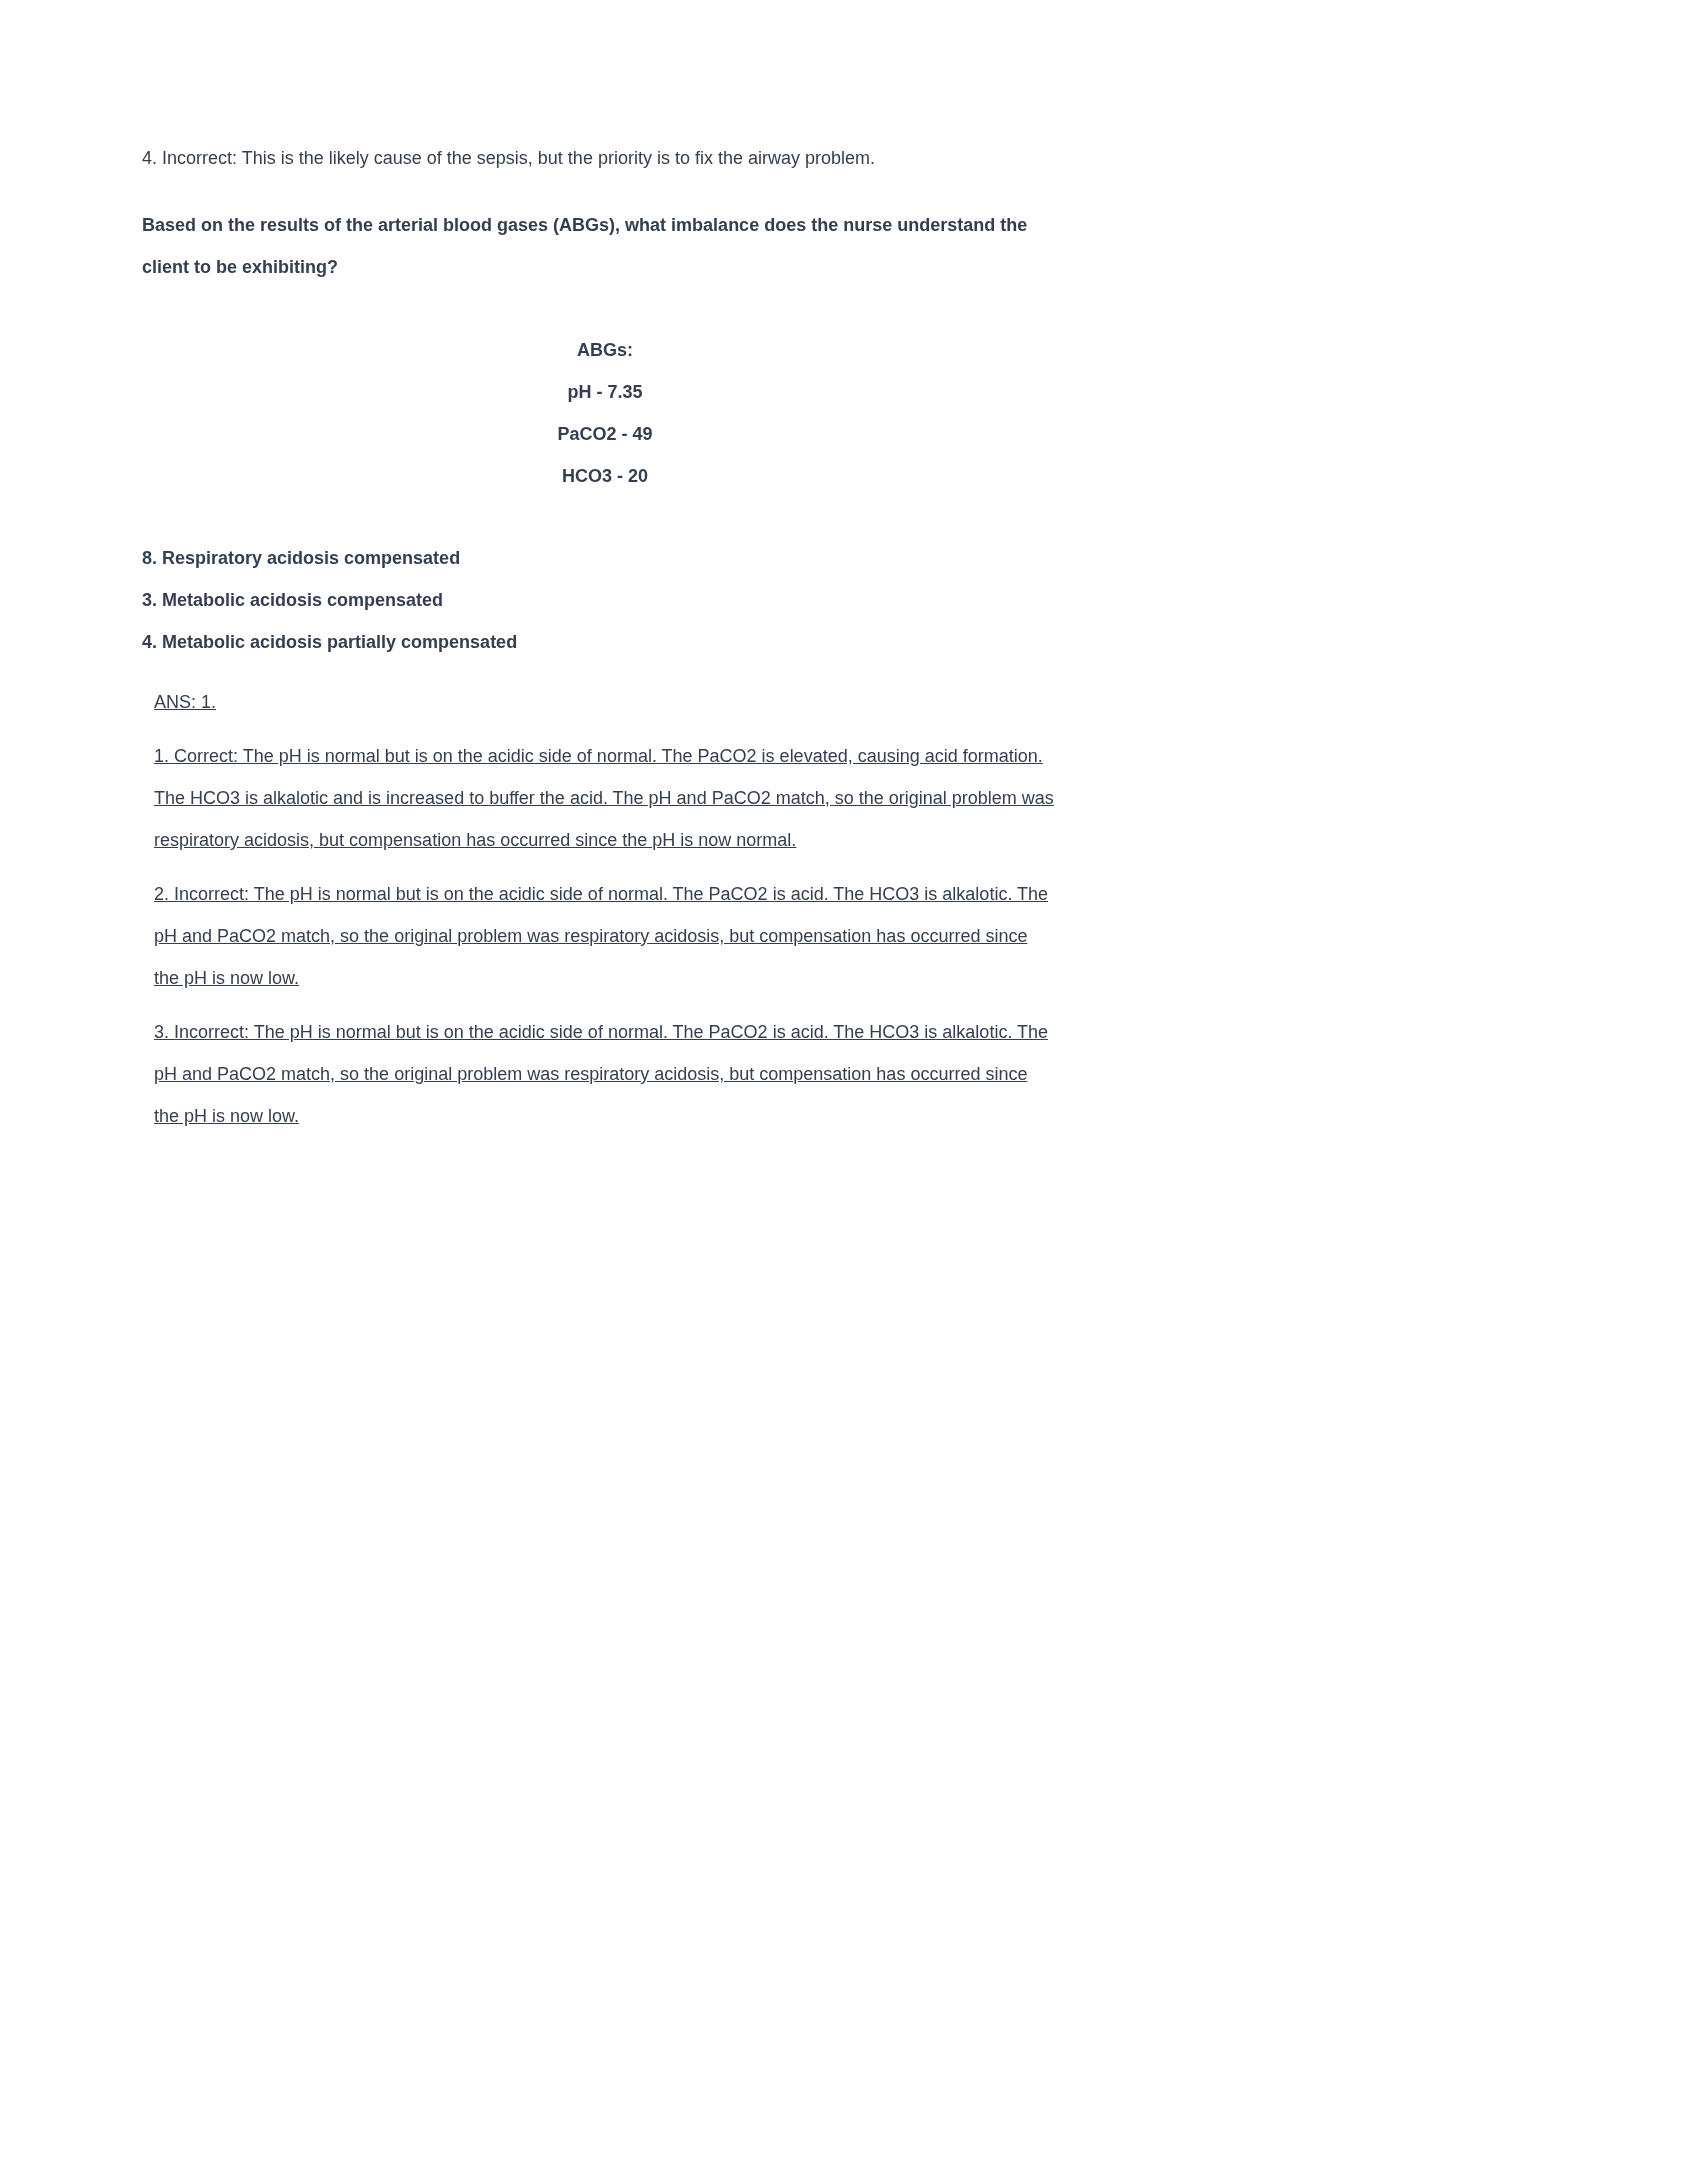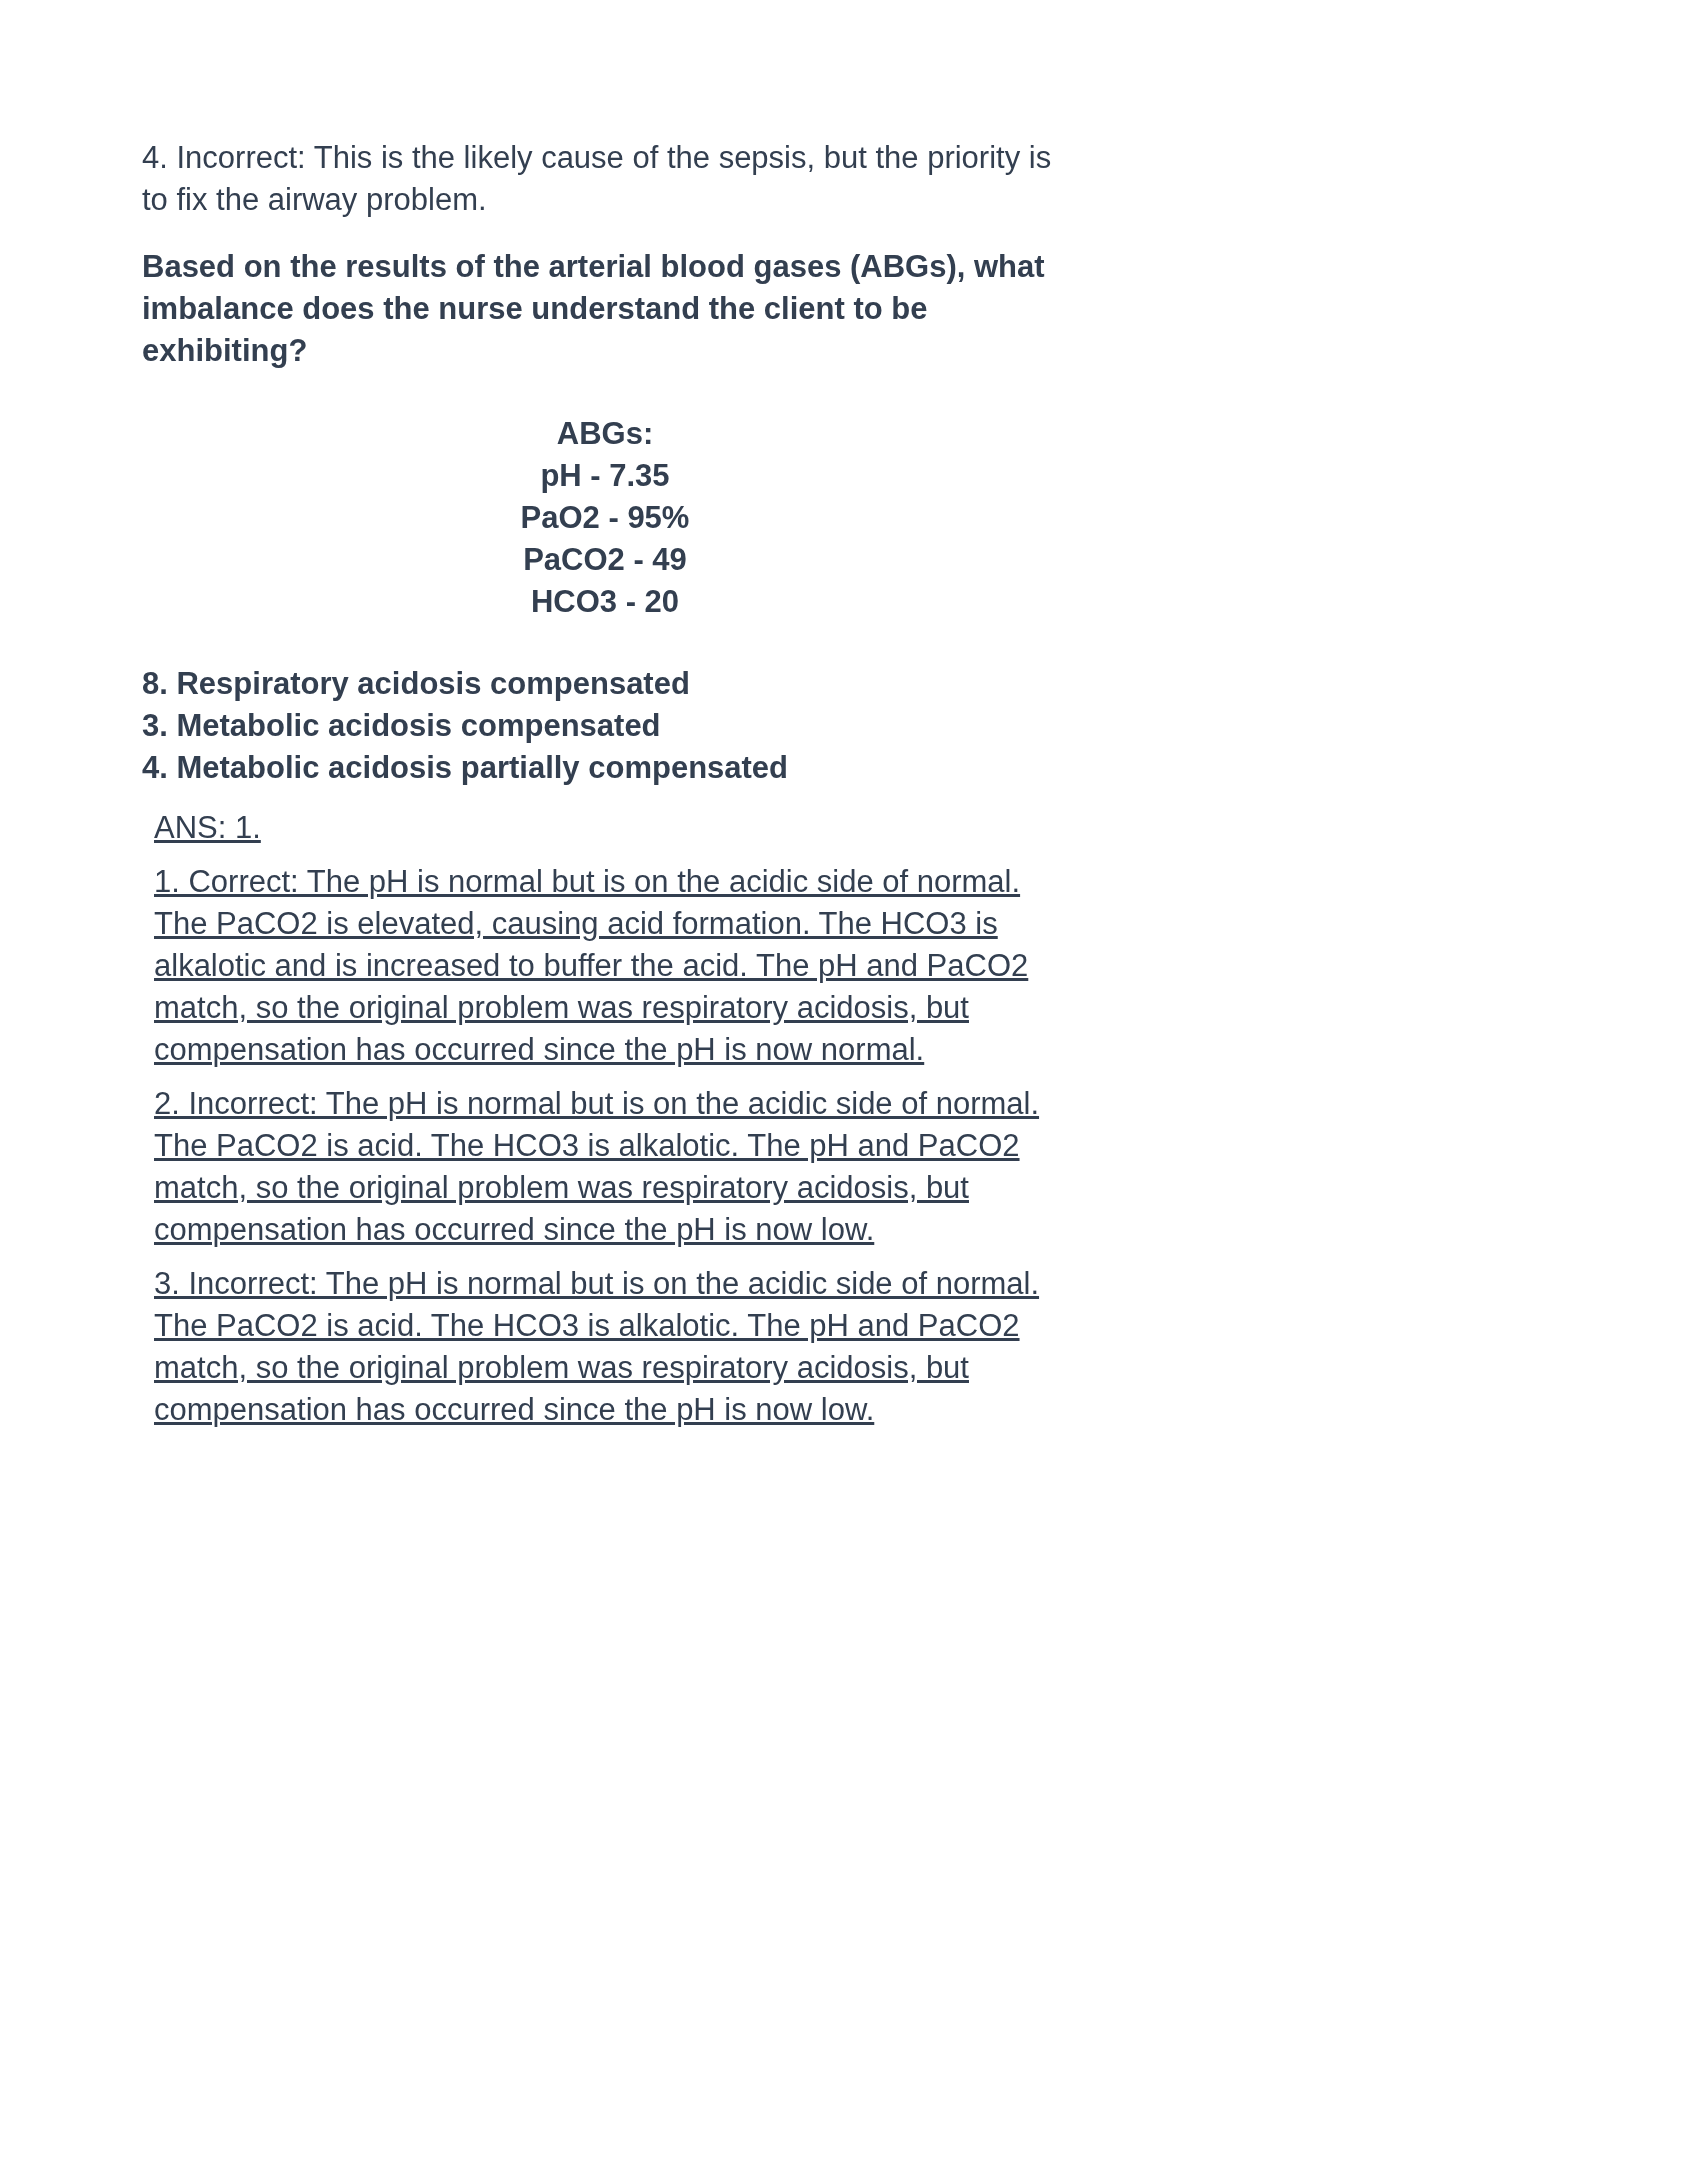--- a/index.html
+++ b/index.html
@@ -8,21 +8,21 @@
     background: #ffffff;
   }
   .page {
     position: relative;
     width: 1683px;
     min-height: 2178px;
     box-sizing: border-box;
     background: #ffffff;
     padding: 137px 115px 119px 142px;
     font-family: "Liberation Sans", sans-serif;
-    font-size: 31px;
+    font-size: 18px;
     line-height: 42px;
     color: #333f50;
     -webkit-font-smoothing: antialiased;
   }
   .content {
     max-width: 926px;
   }
   .para {
     margin: 0 0 25px 0;
   }
@@ -56,21 +56,20 @@
 <div class="page">
   <div class="content">
 
     <p class="para">4. Incorrect: This is the likely cause of the sepsis, but the priority is to fix the airway problem.</p>
 
     <p class="question">Based on the results of the arterial blood gases (ABGs), what imbalance does the nurse understand the client to be exhibiting?</p>
 
     <div class="abg-block">
       <div>ABGs:</div>
       <div>pH - 7.35</div>
-      <div>PaO2 - 95%</div>
       <div>PaCO2 - 49</div>
       <div>HCO3 - 20</div>
     </div>
 
     <div class="options-block">
       <div>8. Respiratory acidosis compensated</div>
       <div>3. Metabolic acidosis compensated</div>
       <div>4. Metabolic acidosis partially compensated</div>
     </div>
 

